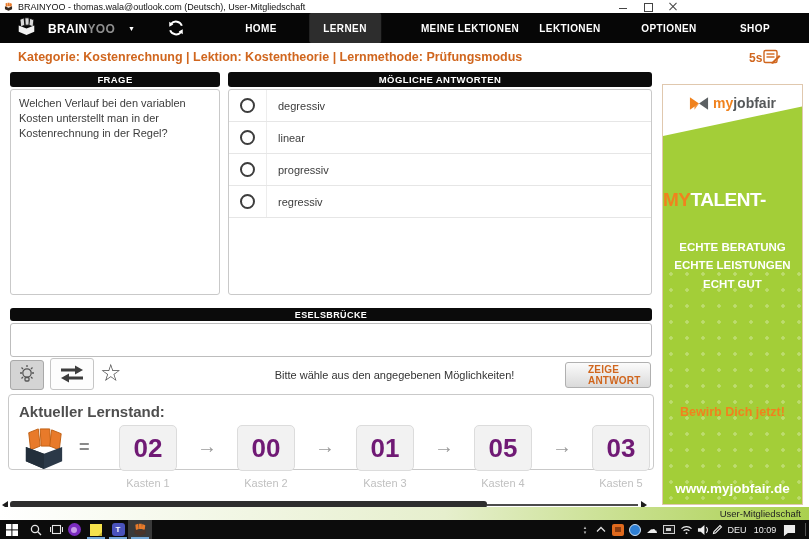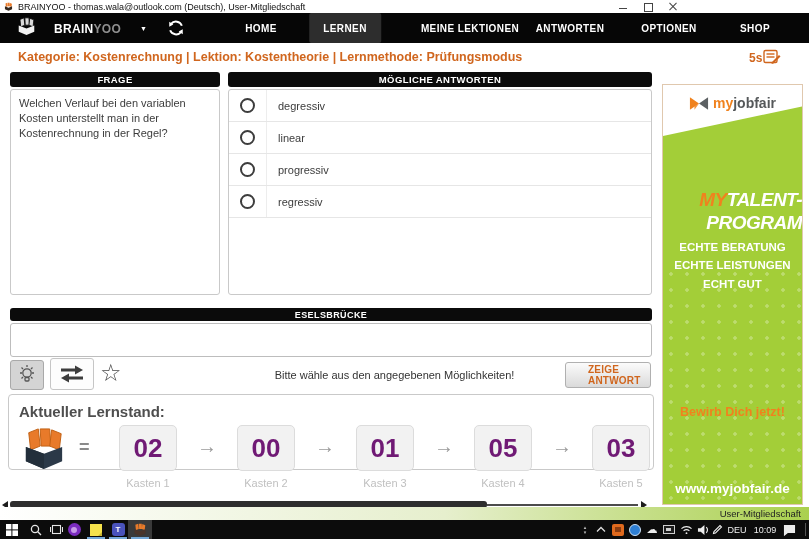--- a/index.html
+++ b/index.html
@@ -15,21 +15,21 @@
   .win-controls { position:absolute; right:6px; top:0; height:13px; display:flex; align-items:center; gap:17px; }
   .wc { display:inline-block; position:relative; width:8px; height:8px; }
   .wc.min::before { content:""; position:absolute; left:0; top:5px; width:8px; height:1px; background:#444; }
   .wc.max::before { content:""; position:absolute; left:0; top:0; width:7px; height:7px; border:1px solid #444; }
   .wc.close::before,.wc.close::after { content:""; position:absolute; left:-1px; top:3px; width:10px; height:1px; background:#444; }
   .wc.close::before { transform:rotate(45deg); }
   .wc.close::after { transform:rotate(-45deg); }
 
   
   .navbar { position:absolute; left:0; top:13px; width:809px; height:30px; background:#060606; }
-  .brand { position:absolute; left:16px; top:0; height:30px; display:flex; align-items:center; gap:17px; cursor:pointer; }
+  .brand { position:absolute; left:16px; top:0; height:30px; display:flex; align-items:center; gap:11px; cursor:pointer; }
   .brand-bold { color:#fff; font-weight:bold; font-size:12px; letter-spacing:.3px; }
   .brand-light { color:#8f8f8f; font-weight:bold; font-size:12px; letter-spacing:.3px; }
   .caret { color:#fff; font-size:7px; margin-left:2px; }
   .sync { position:absolute; left:167px; top:6px; width:18px; height:18px; cursor:pointer; }
   .nav-item { position:absolute; top:0; height:30px; display:flex; align-items:center; transform:translateX(-50%); color:#fff; font-size:10px; font-weight:bold; letter-spacing:.4px; cursor:pointer; white-space:nowrap; }
   .nav-item.active { background:#2d2d2d; padding:0 14px; border-radius:2px; }
 
   
   .breadcrumb-row { position:absolute; left:0; top:43px; width:809px; height:28px; background:#fff; }
   .breadcrumb { position:absolute; left:18px; top:7px; font-size:12.5px; font-weight:bold; color:#d0661e; white-space:nowrap; }
@@ -81,21 +81,21 @@
   .app-statusbar span { position:absolute; right:8px; top:1px; font-size:9.5px; color:#222; }
 
   
   .ad { position:absolute; left:662px; top:84px; width:141px; height:421px; background:#fff; border:1px solid #e0c8ae; overflow:hidden; cursor:pointer; }
   .ad-logo { position:absolute; left:0; top:10px; width:100%; display:flex; align-items:center; justify-content:center; gap:4px; }
   .ad-logo-my { color:#f0821e; font-weight:bold; font-size:14px; }
   .ad-logo-jobfair { color:#55585a; font-weight:bold; font-size:14px; margin-left:-4px; }
   .ad-green { position:absolute; left:0; top:21px; width:141px; height:400px; background:#a3ce38; }
   .ad-green::before { content:""; position:absolute; left:0; top:0; width:0; height:0; border-top:30px solid #fff; border-right:141px solid transparent; }
   .ad-dots { position:absolute; left:0; top:160px; width:141px; height:240px; background-image:radial-gradient(rgba(255,255,255,.28) 1.5px, transparent 2px); background-size:16px 16px; }
-  .ad-headline { position:absolute; left:0; top:103px; width:100%; text-align:right; font-size:19px; font-weight:bold; line-height:1.22; color:#fff; letter-spacing:-0.5px;font-style:italic; }
+  .ad-headline { position:absolute; left:0; top:103px; width:100%; text-align:left; font-size:19px; font-weight:bold; line-height:1.22; color:#fff; letter-spacing:-0.5px; }
   .ad-headline .hl-my { color:#f0821e; }
   .ad-benefits { position:absolute; left:0; top:153px; width:100%; text-align:center; font-size:11.5px; font-weight:bold; color:#fff; line-height:1.6; }
   .ad-cta { position:absolute; left:0; top:320px; width:100%; text-align:center; font-size:12.5px; font-weight:bold; color:#f0821e; }
   .ad-url { position:absolute; left:0; top:396px; width:100%; text-align:center; font-size:13.5px; font-weight:bold; color:#fff; }
 
   
   .taskbar { position:absolute; left:0; top:520px; width:809px; height:19px; background:#0c0c0c; }
   .tb { position:absolute; top:0; height:19px; display:flex; align-items:center; justify-content:center; cursor:pointer; }
   .tb-app { width:24px; }
   .tb-app.open::after { content:""; position:absolute; left:3px; bottom:0; width:18px; height:2px; background:#76a9d8; }
@@ -160,21 +160,21 @@
       <svg width="18" height="18" viewBox="0 0 20 20" fill="none" stroke="#fff" stroke-width="2.2">
         <path d="M16.5 7.5 A7 7 0 0 0 4.5 5.5"></path>
         <path d="M3.5 12.5 A7 7 0 0 0 15.5 14.5"></path>
         <polygon points="2.5,3 7,6 2.5,8.5" fill="#fff" stroke="none"></polygon>
         <polygon points="17.5,17 13,14 17.5,11.5" fill="#fff" stroke="none"></polygon>
       </svg>
     </div>
     <div class="nav-item" style="left:261px">HOME</div>
     <div class="nav-item active" style="left:345px">LERNEN</div>
     <div class="nav-item" style="left:470px">MEINE LEKTIONEN</div>
-    <div class="nav-item" style="left:570px">ANTWORTEN</div>
+    <div class="nav-item" style="left:570px">LEKTIONEN</div>
     <div class="nav-item" style="left:669px">OPTIONEN</div>
     <div class="nav-item" style="left:755px">SHOP</div>
   </div>
 
   <div class="breadcrumb-row">
     <span class="breadcrumb">Kategorie: Kostenrechnung  |  Lektion: Kostentheorie  |  Lernmethode: Prüfungsmodus</span>
     <span class="timer">5s</span>
     <span class="edit-note">
       <svg width="20" height="20" viewBox="0 0 20 20" fill="none" stroke="#d0661e" stroke-width="1.4">
         <rect x="2" y="3.5" width="13" height="12" rx="1.5"></rect>
@@ -302,21 +302,20 @@
       <svg width="20" height="15" viewBox="0 0 22 16">
           <polygon points="1,1 11,8 1,15" fill="#f0821e"></polygon>
           <polygon points="21,1 11,8 21,15" fill="#5c6063"></polygon>
           <polygon points="6,11 11,8 6,15" fill="#f0821e" opacity="0.85"></polygon>
         </svg>
       <span class="ad-logo-my">my</span>
         <span class="ad-logo-jobfair">jobfair</span>
     </div>
     <div class="ad-headline">
       <span class="hl-my">MY</span><span>TALENT-</span><br>
-      <span>PROGRAM</span>
     </div>
     <div class="ad-benefits">
       <div>ECHTE BERATUNG</div>
       <div>ECHTE LEISTUNGEN</div>
       <div>ECHT GUT</div>
     </div>
     <div class="ad-cta">Bewirb Dich jetzt!</div>
     <div class="ad-url">www.myjobfair.de</div>
   </div>
 

